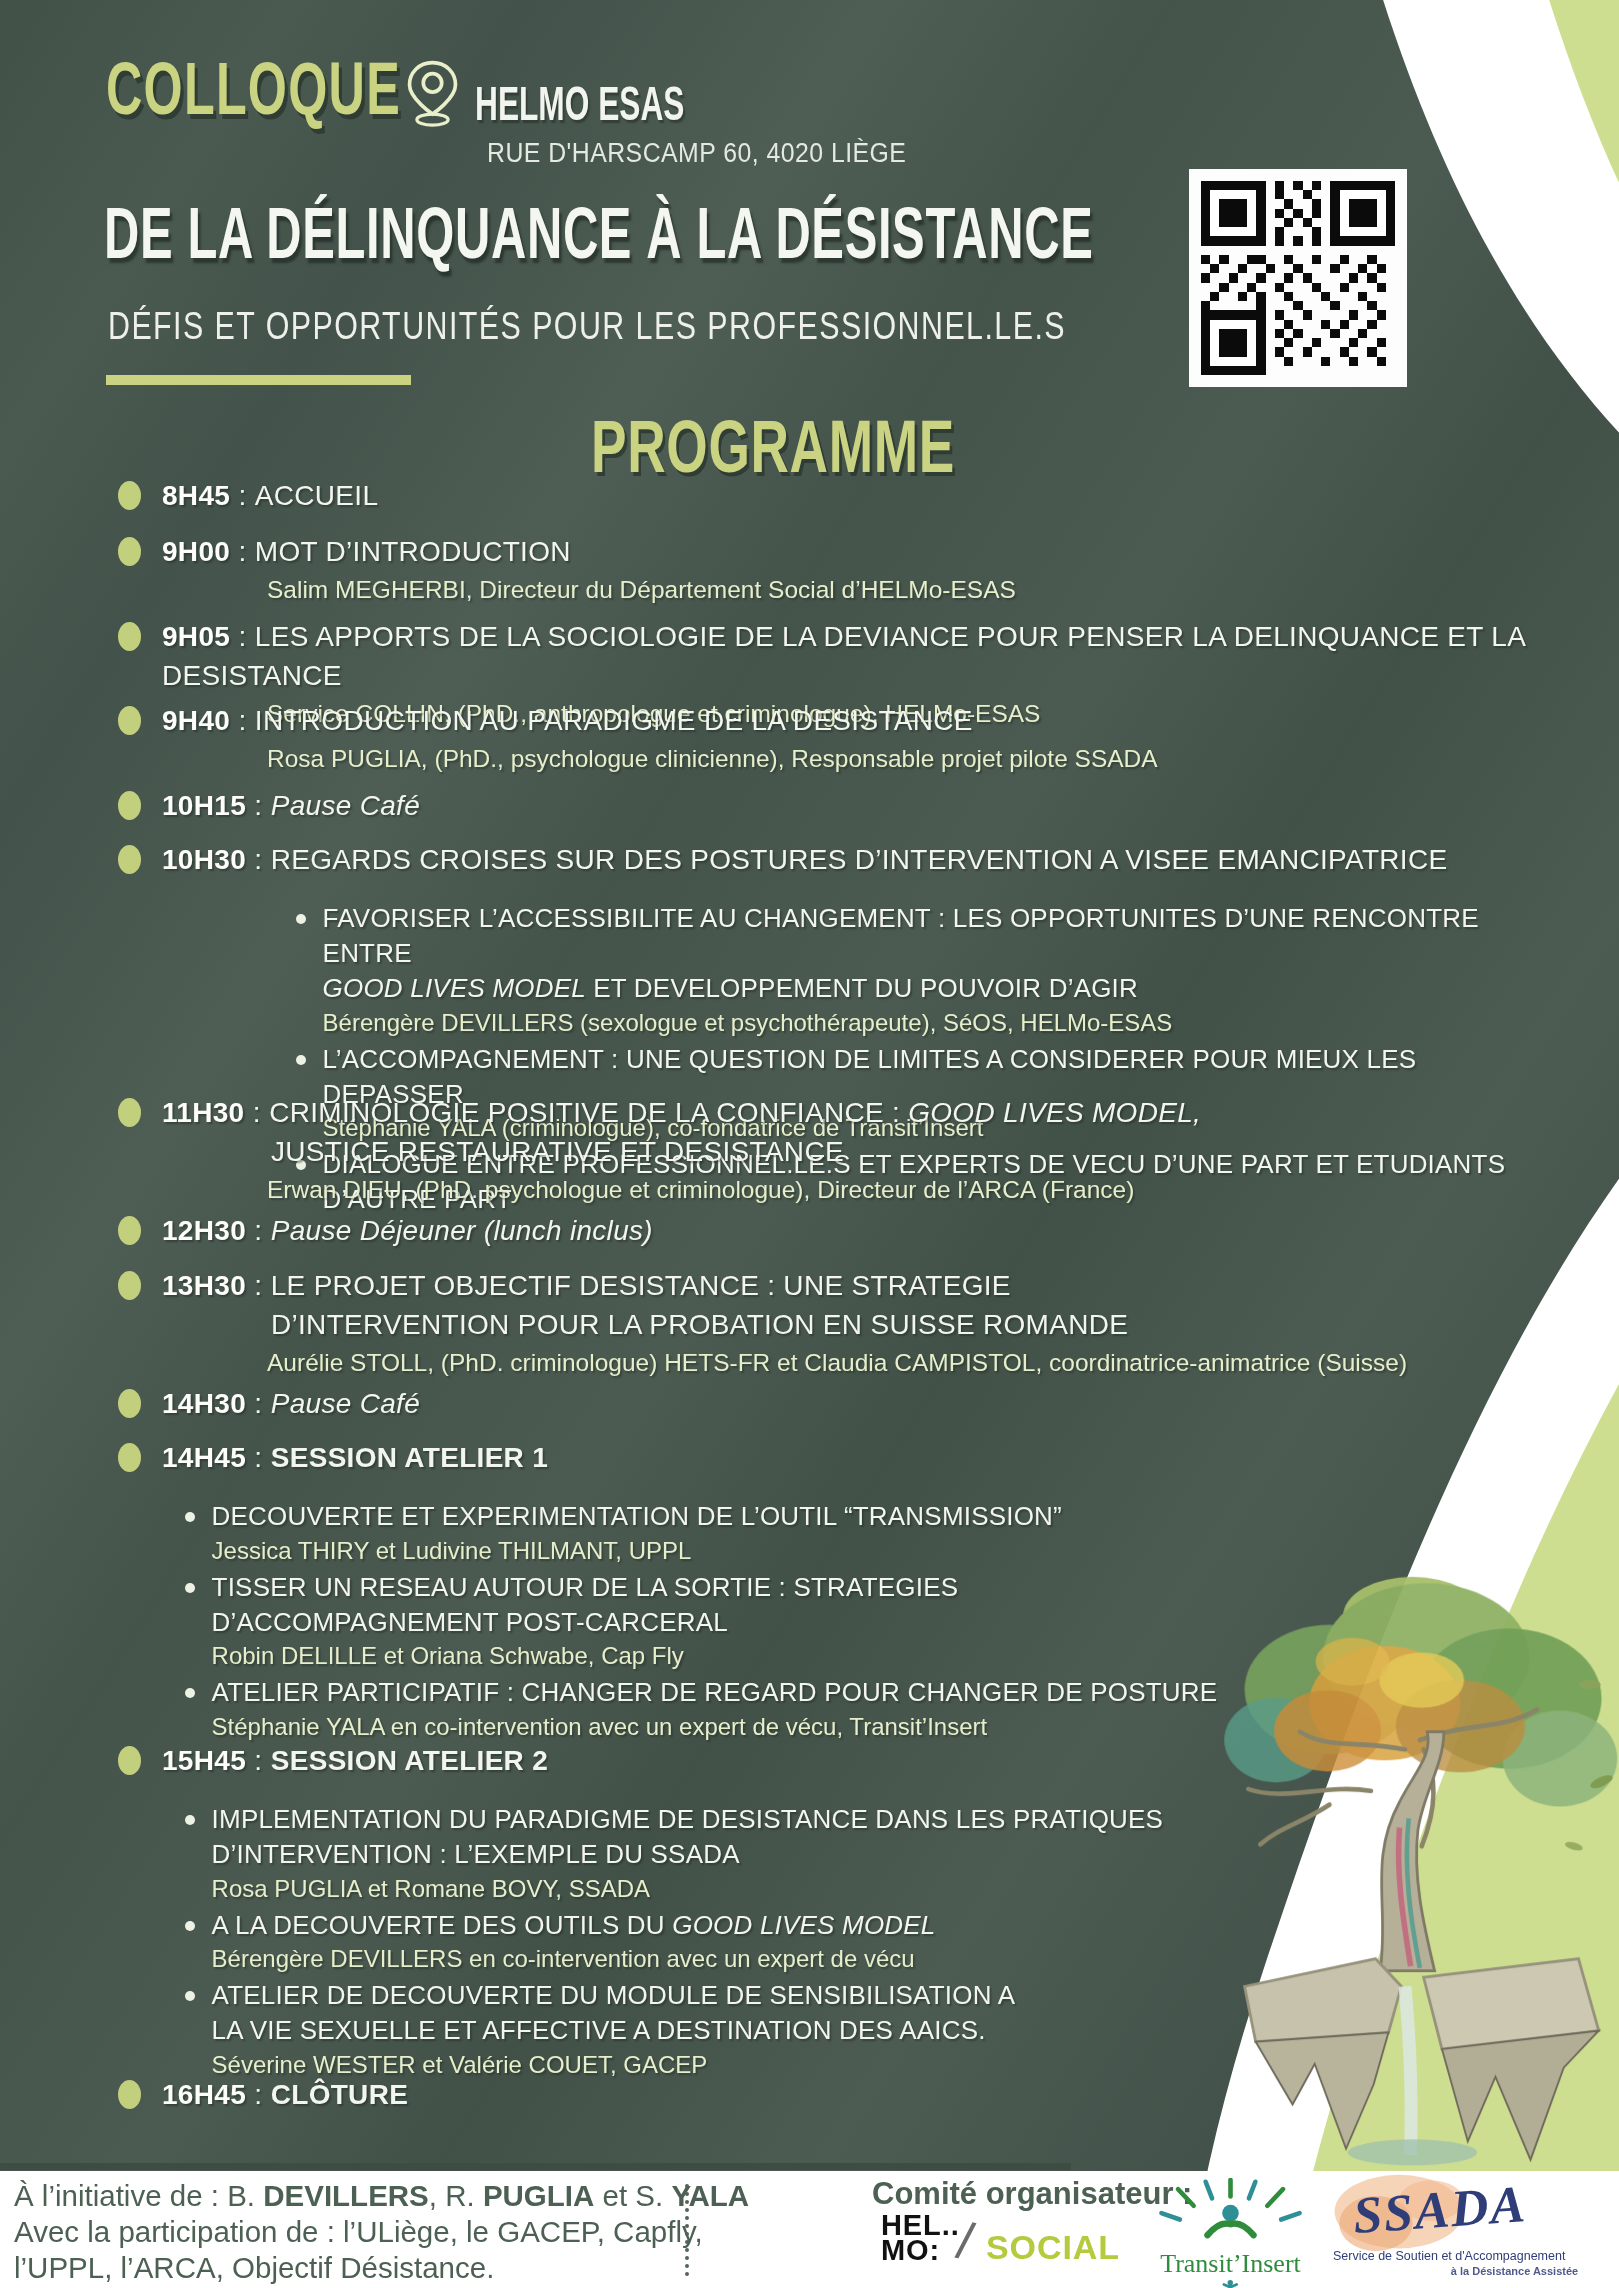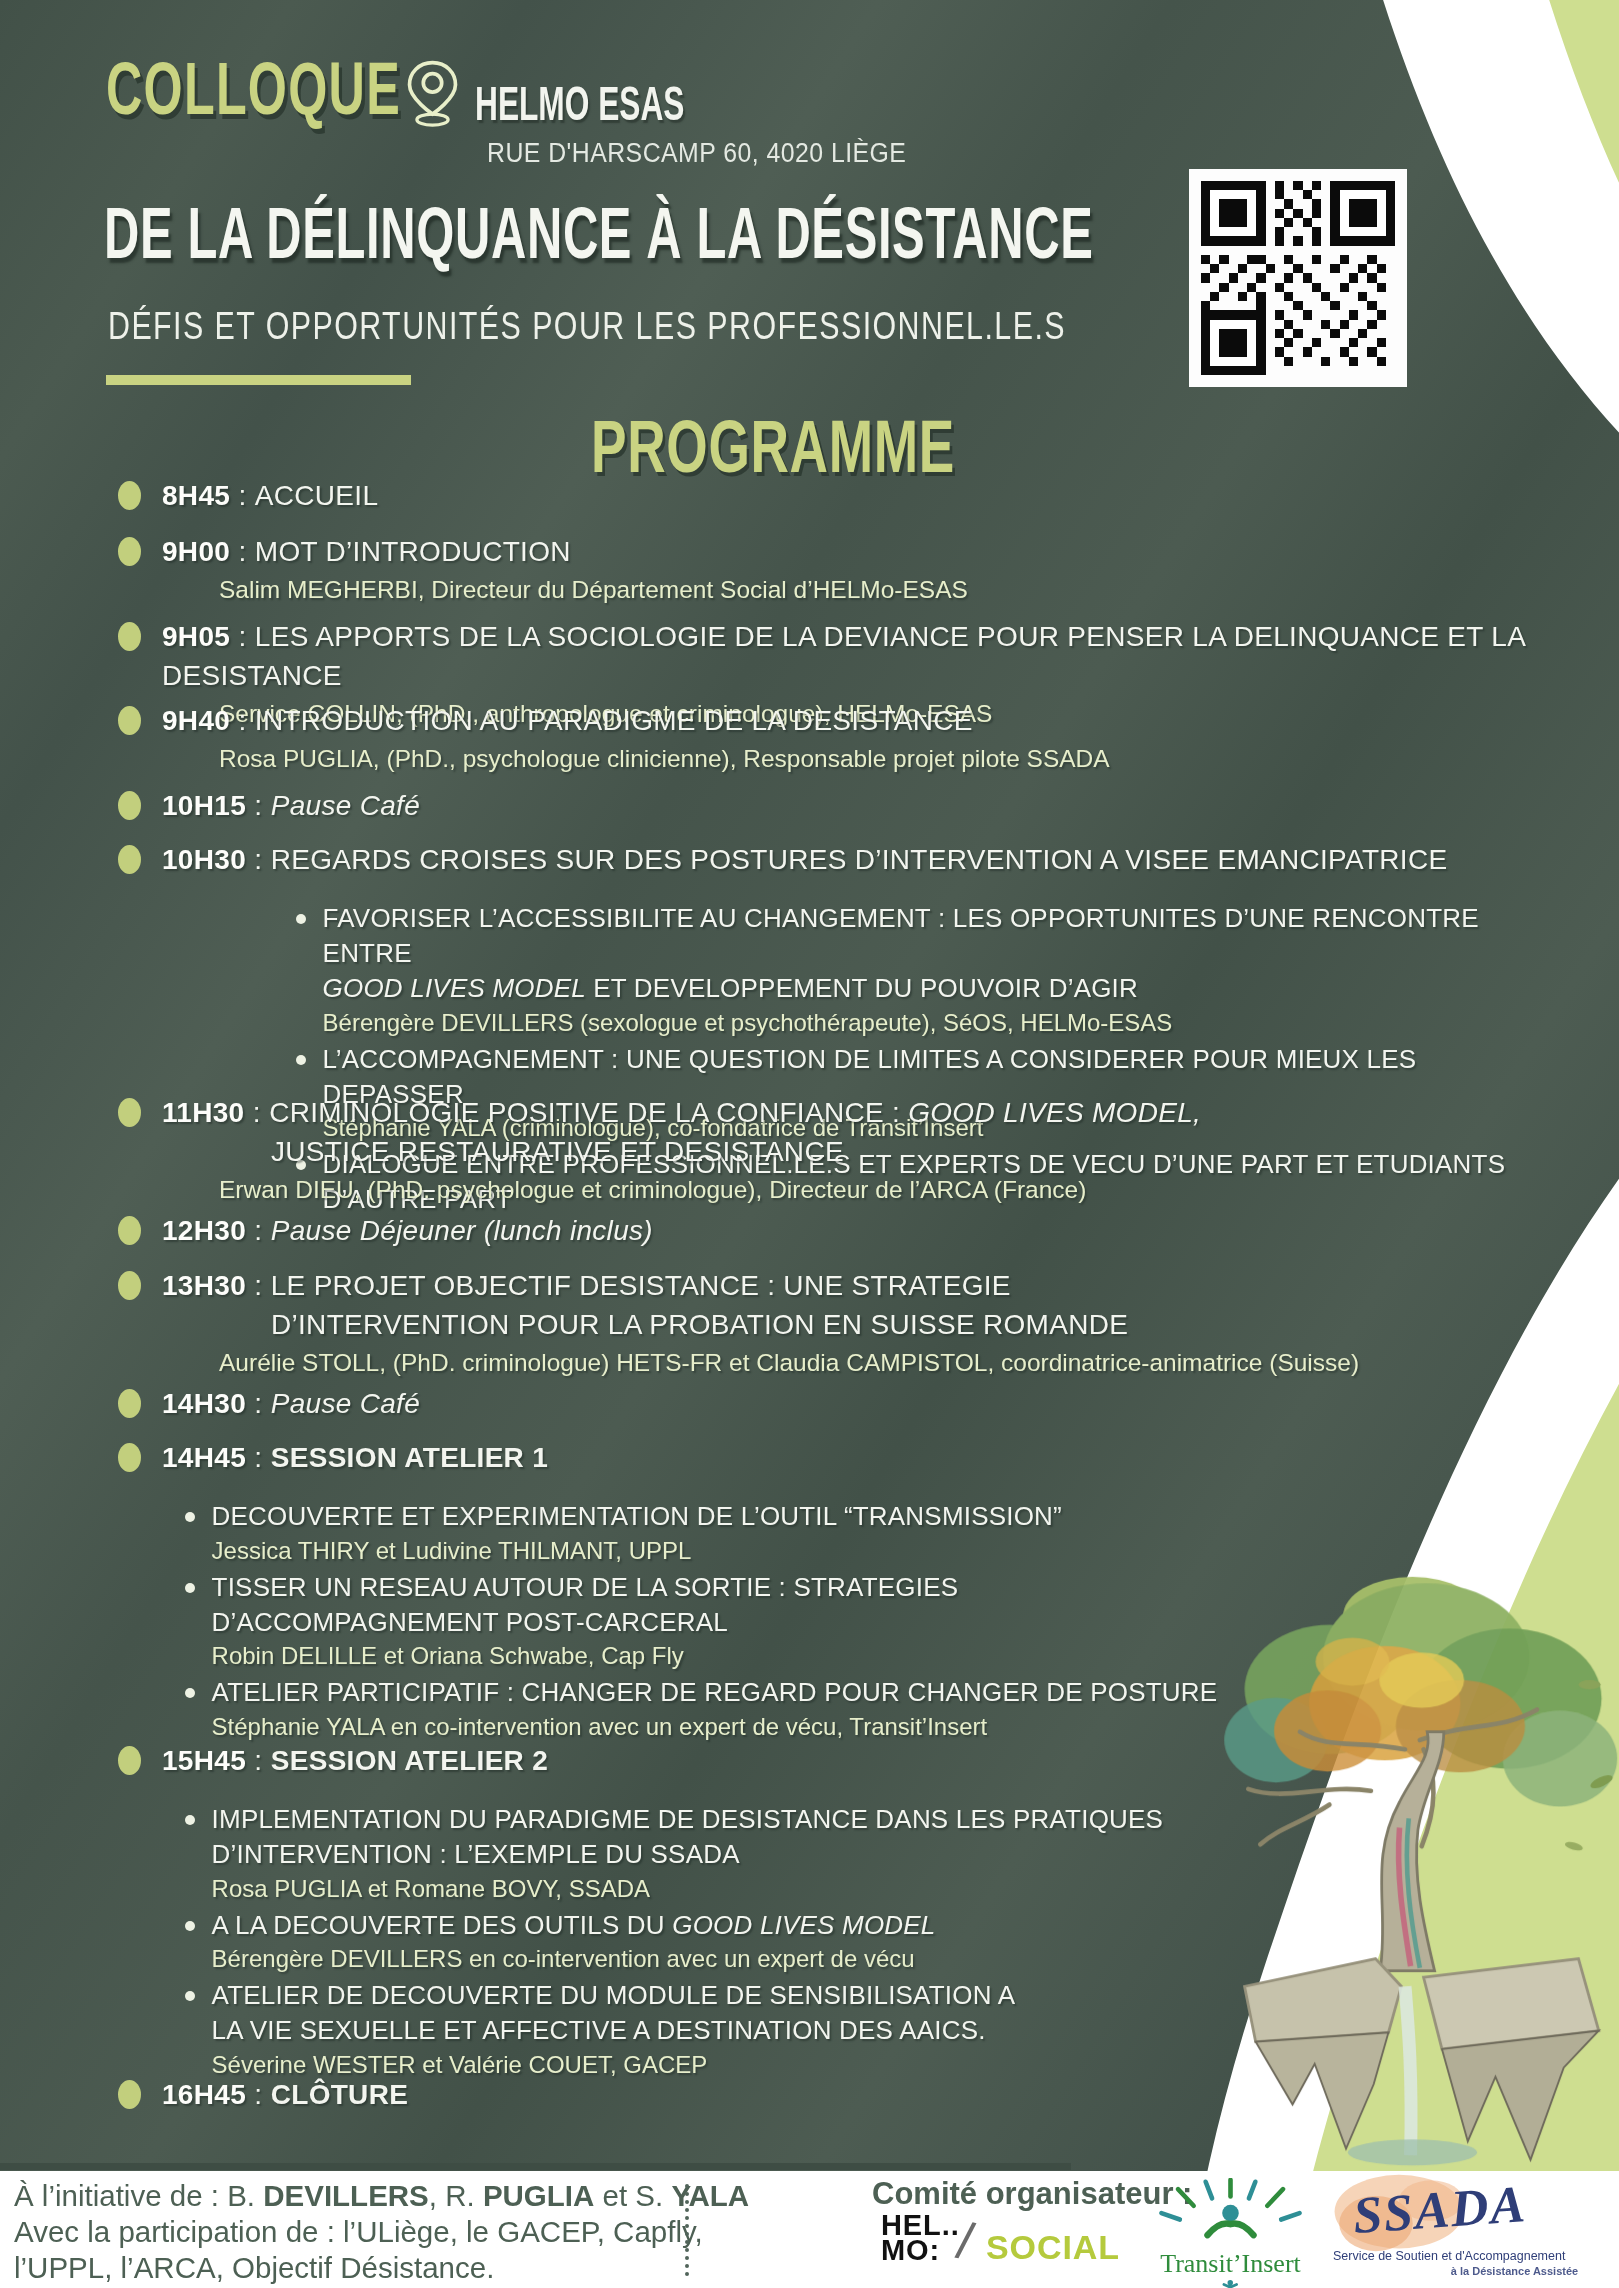--- a/index.html
+++ b/index.html
@@ -40,21 +40,21 @@
   .item{position:absolute;left:118px;width:1440px;display:flex;gap:21px;
     text-shadow:1.8px 1.8px 1.8px rgba(25,35,30,.45);justify-content:center;}
   .bullet{flex:none;width:23px;height:29px;border-radius:50%;background:#c2cf7d;margin-top:4.6px;}
   .ibody{flex:1;}
   .line{font-size:28px;line-height:39px;color:#f3f5ef;letter-spacing:0.3px;}
   .time{font-weight:700;color:#fdfdfa;}
   .sep{padding:0 8.3px;}
   .it{font-style:italic;}
   .bold{font-weight:700;}
   .cont{margin-left:109px;}
-  .speaker{font-size:24.5px;line-height:33px;color:#e7eecb;margin-top:1.8px;margin-left:57px;}
+  .speaker{font-size:24.5px;line-height:33px;color:#e7eecb;margin-top:1.8px;margin-left:105px;}
   .subs{margin-top:22px;}
   .subs-deep{margin-left:134px;}
   .subs-shallow{margin-left:23px;}
   .sub{display:flex;gap:16.6px;margin-top:3.7px;}
   .sdot{flex:none;width:10px;height:10px;border-radius:50%;background:#eef2e4;margin-top:13px;}
   .sl{font-size:26px;line-height:35px;color:#f3f5ef;letter-spacing:0.2px;}
   .ssp{font-size:24px;line-height:31px;color:#e7eecb;margin-top:0.9px;}
 
   
   .footer{left:0;top:2171px;width:1620px;height:118px;background:#ffffff;}

